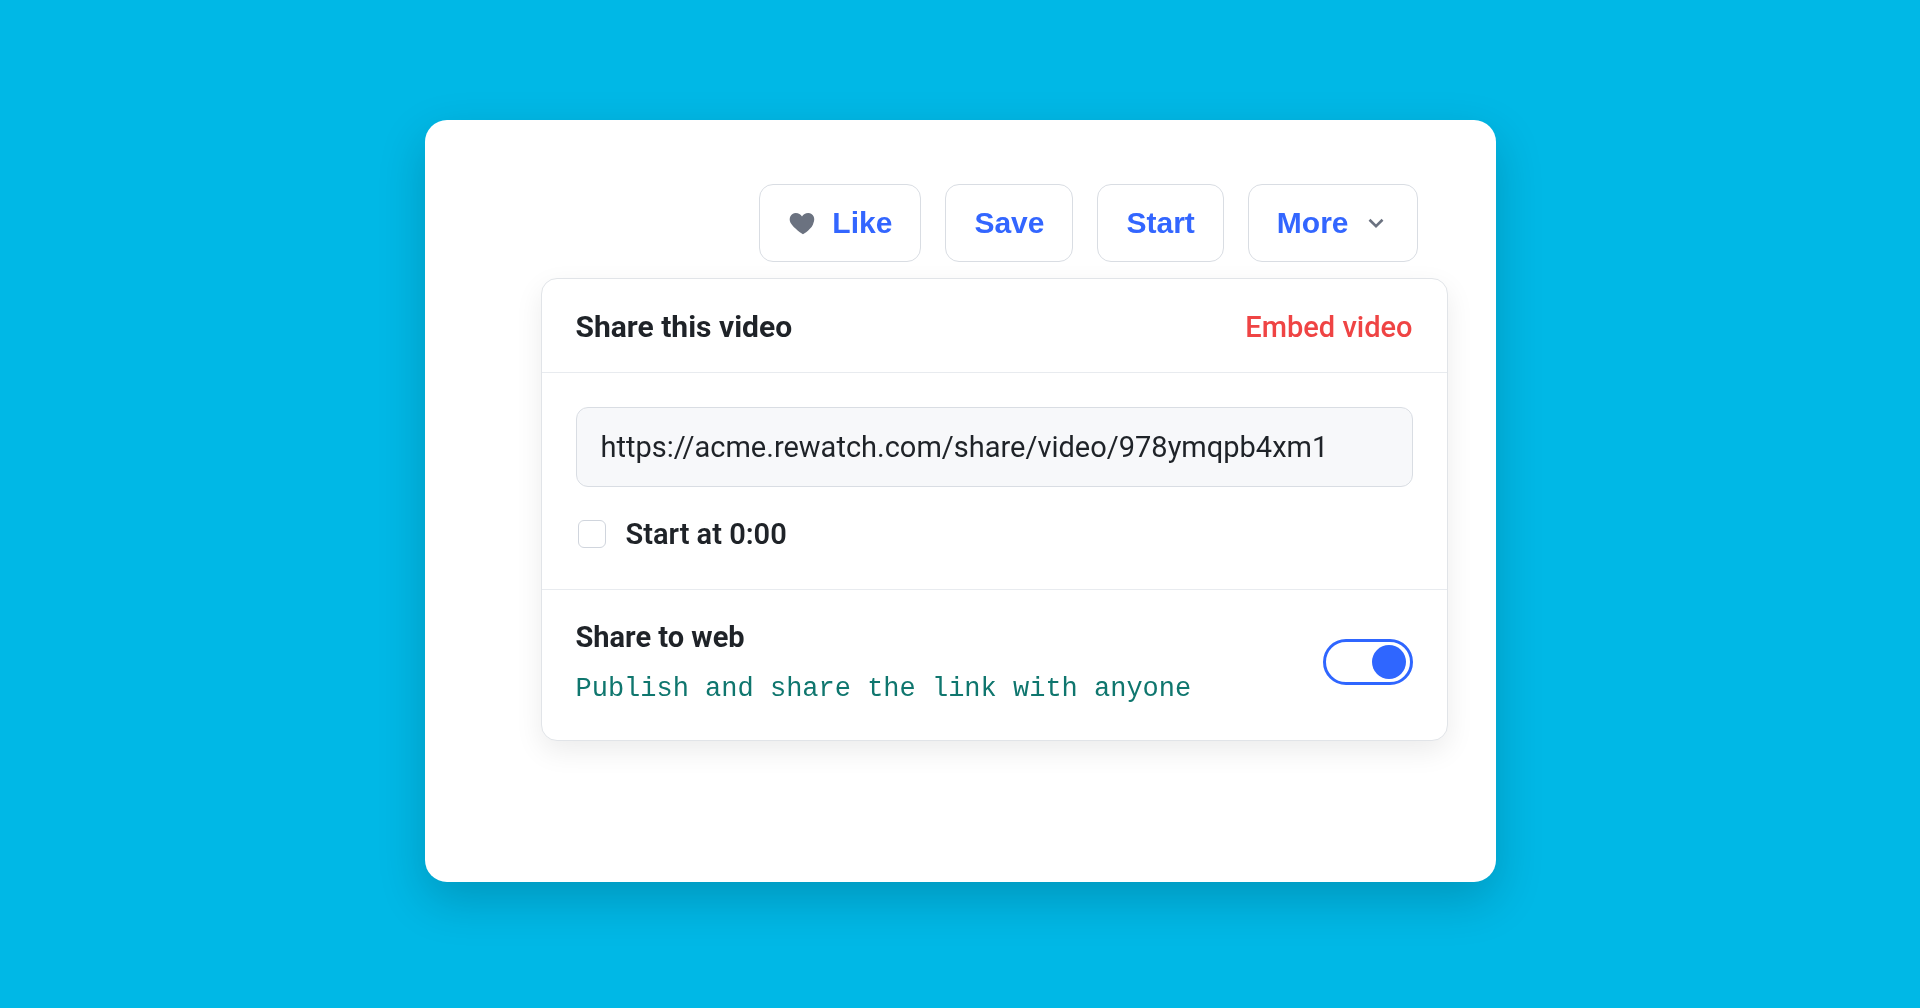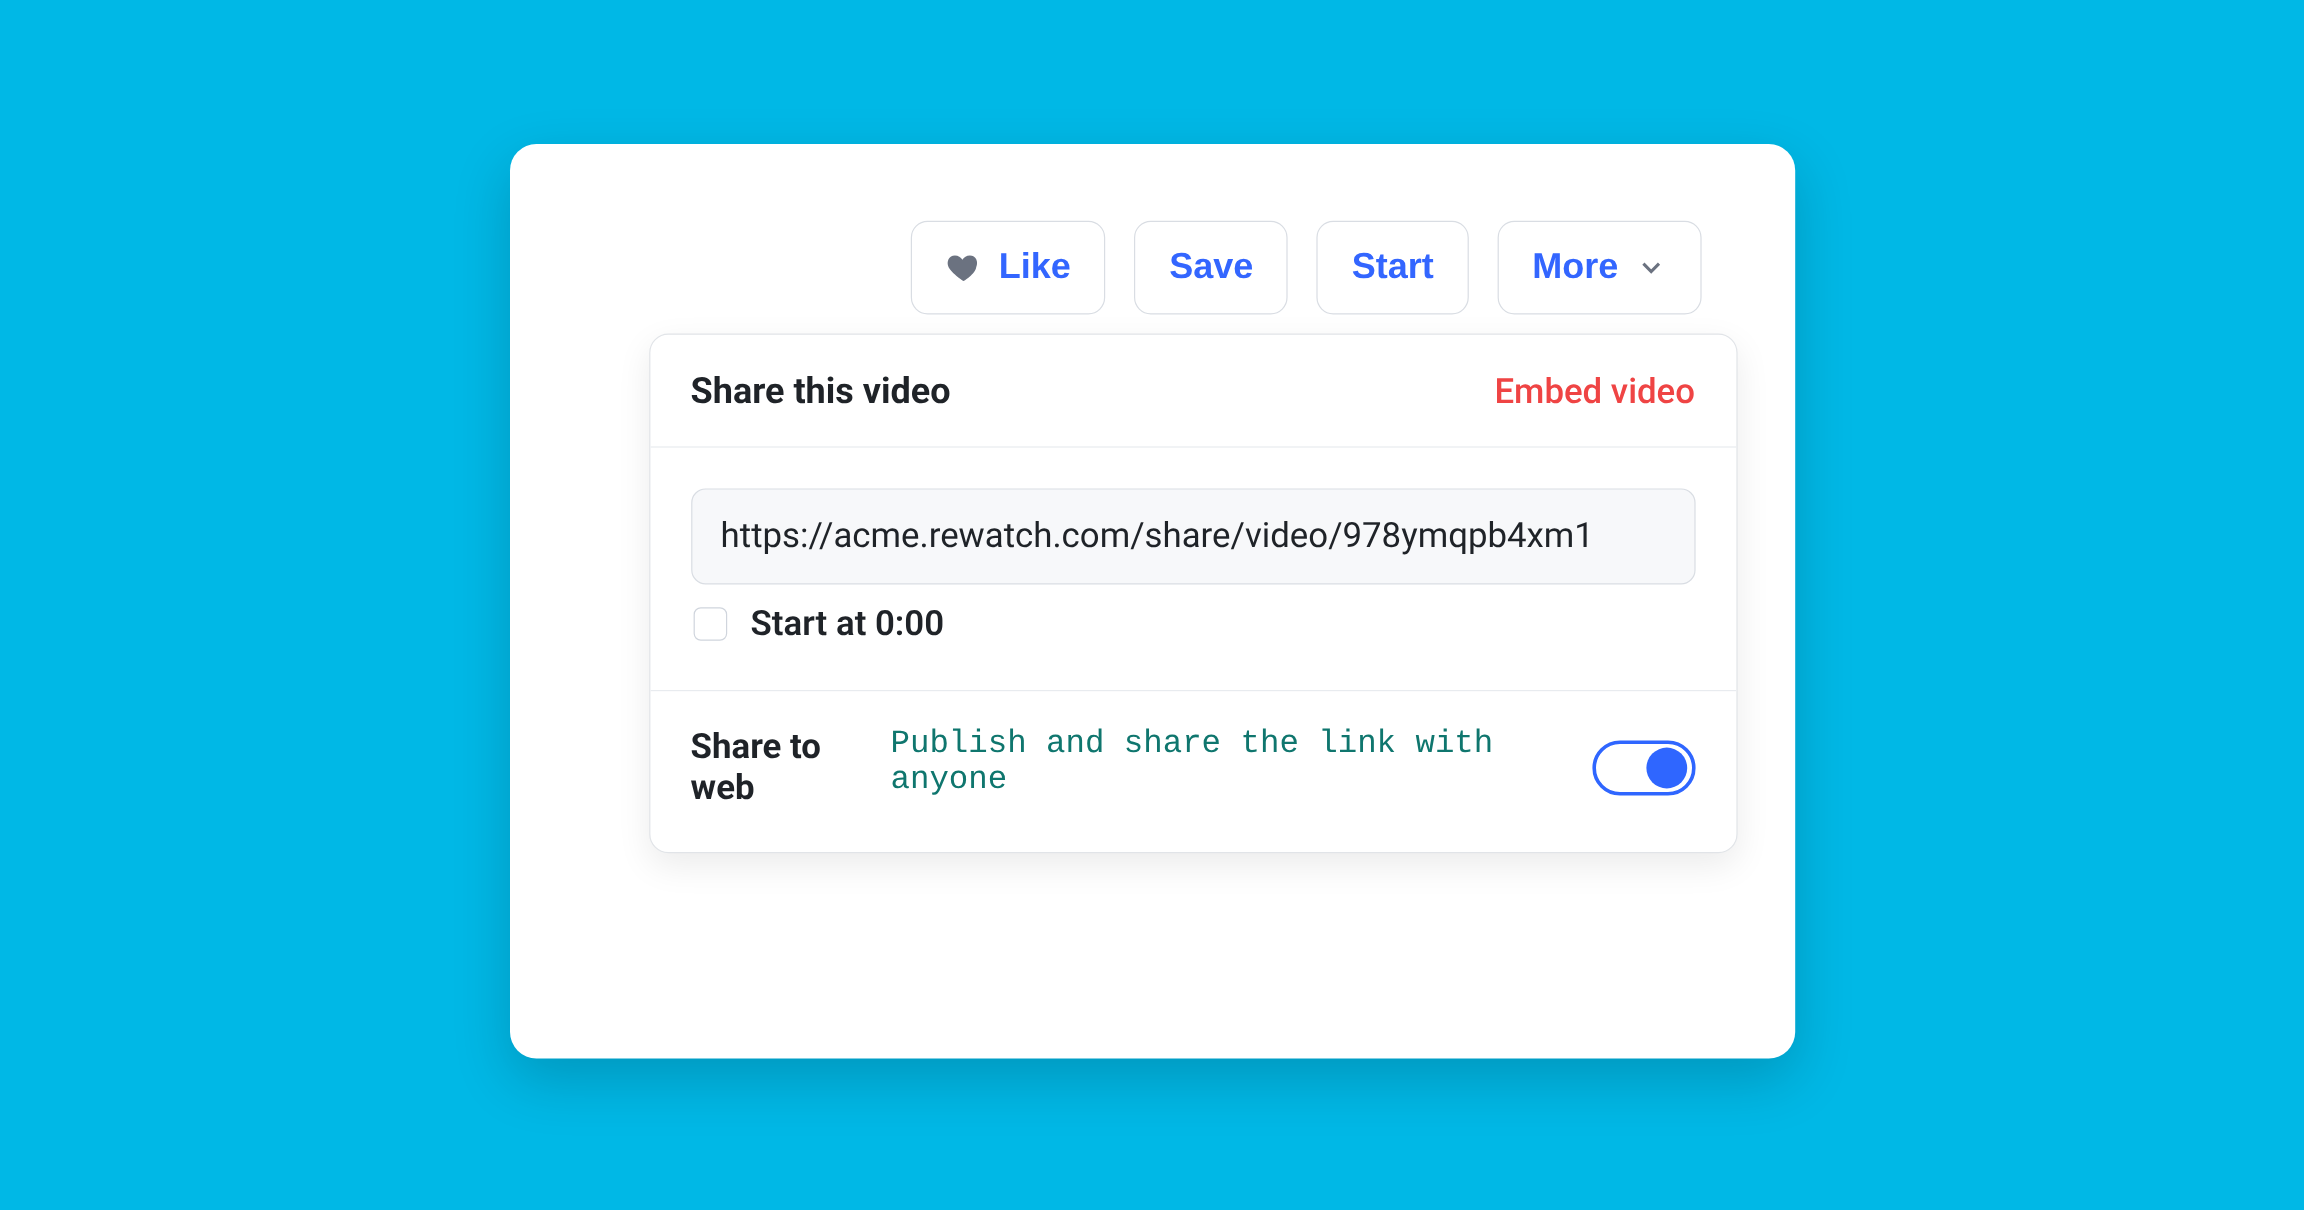--- a/index.html
+++ b/index.html
@@ -93,21 +93,21 @@
     white-space: nowrap;
     text-overflow: clip;
     display: flex;
     align-items: center;
     cursor: text;
   }
   .startat-row {
     display: flex;
     align-items: center;
     gap: 20px;
-    margin-top: 16px;
+    margin-top: 30px;
     padding-left: 2px;
     padding-bottom: 14px;
   }
   .checkbox {
     width: 28px;
     height: 28px;
     border: 1.5px solid #d0d5dd;
     border-radius: 6px;
     background: #ffffff;
     cursor: pointer;
@@ -116,21 +116,21 @@
     font-size: 29px;
     font-weight: 600;
     color: #1f2328;
   }
   .popover-footer {
     display: flex;
     justify-content: space-between;
     align-items: center;
     padding: 30px 34px 36px 34px;
   }
-  .footer-text { display: flex; flex-direction: row; gap: 6px; }
+  .footer-text { display: flex; flex-direction: column; gap: 20px; }
   .footer-title {
     font-size: 29px;
     font-weight: 700;
     color: #1f2328;
   }
   .footer-sub {
     font-size: 27px;
     font-weight: 400;
     color: #0f766e;
     font-family: Liberation Mono, monospace;

